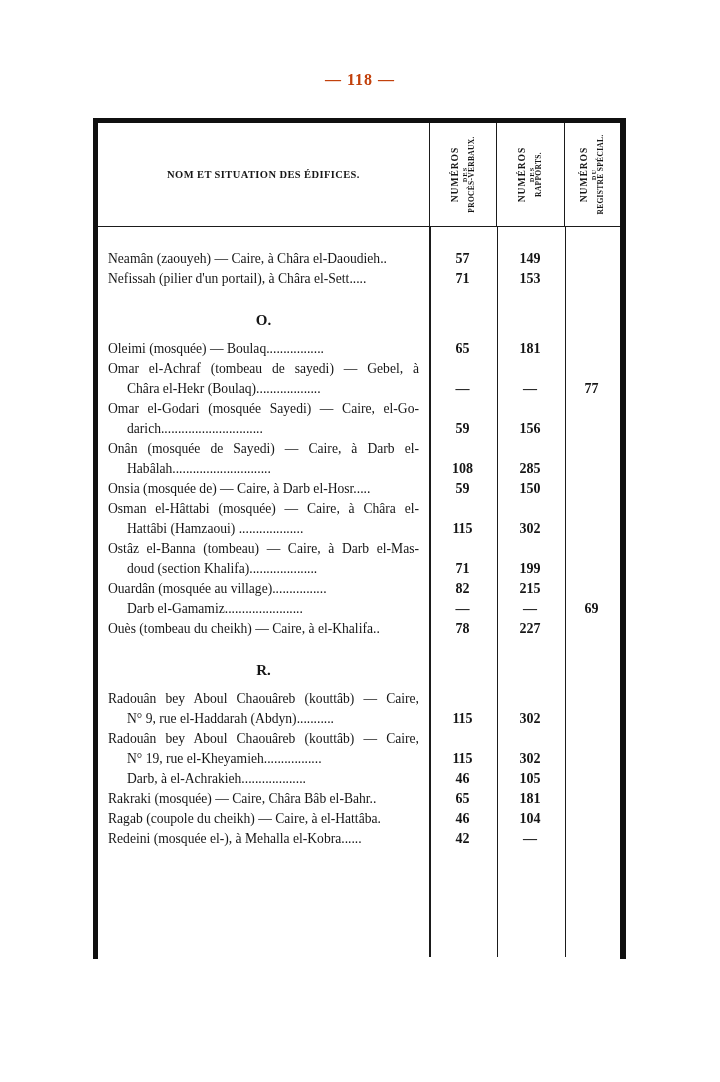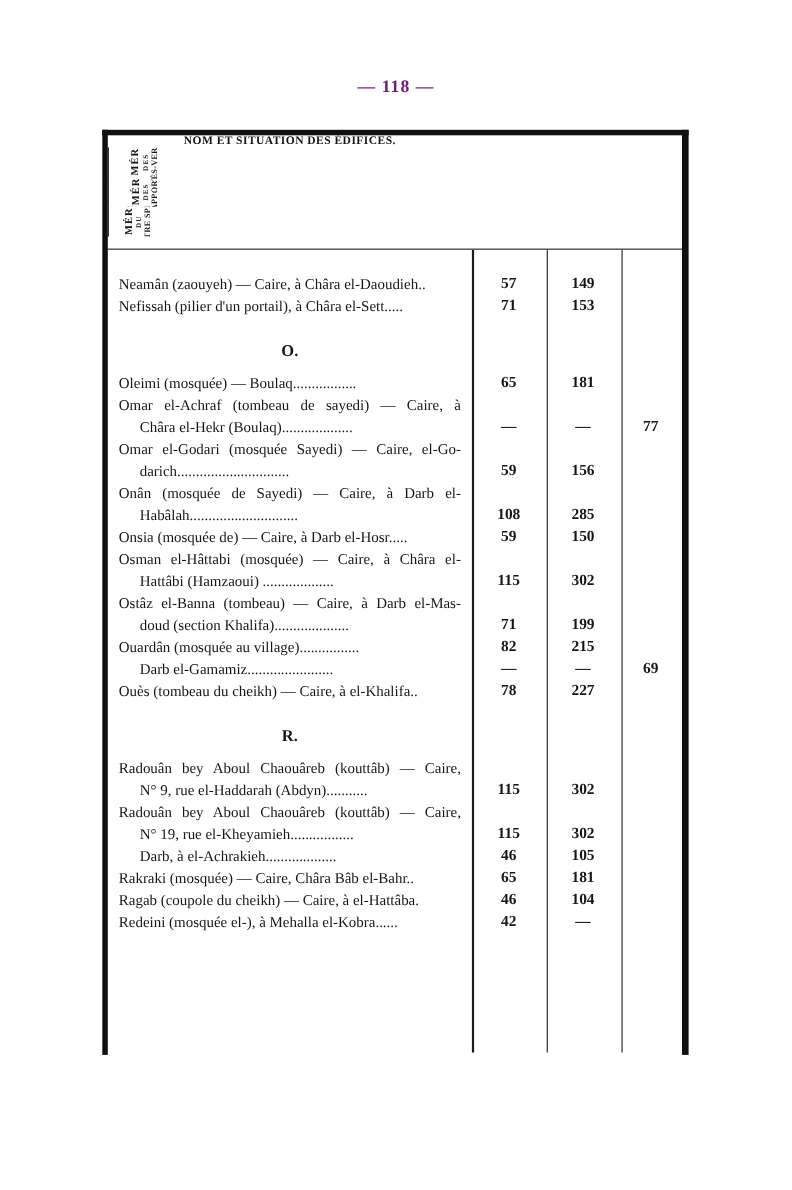--- a/index.html
+++ b/index.html
@@ -13,37 +13,36 @@
   }
   .page-number {
     position: absolute;
     top: 71px;
     left: 0;
     width: 720px;
     text-align: center;
     font-size: 16px;
     font-weight: bold;
     letter-spacing: 1px;
-    color: #701a75;
+    color: #c2410c;
   }
   .table {
     position: absolute;
     left: 93px;
     top: 118px;
     width: 533px;
     height: 841px;
     border-top: 5px solid #101010;
     border-left: 5px solid #101010;
     border-right: 6px solid #101010;
   }
   .thead {
     display: flex;
     height: 104px;
     border-bottom: 1.5px solid #1b1b1b;
-    flex-direction: column;
   }
   .name-head {
     width: 331px;
     display: flex;
     align-items: center;
     justify-content: center;
     font-size: 10.5px;
     font-weight: bold;
     letter-spacing: 0.4px;
     text-align: center;
@@ -171,21 +170,21 @@
       <div class="trow">
         <div class="name-cell">
           <div class="nline">Oleimi (mosquée) — Boulaq.................</div>
         </div>
         <div class="val-cell c-pv">65</div>
         <div class="val-cell c-rap">181</div>
         <div class="val-cell c-reg"></div>
       </div>
       <div class="trow">
         <div class="name-cell">
-          <div class="nline fill">Omar el-Achraf (tombeau de sayedi) — Caire, à</div>
+          <div class="nline fill">Omar el-Achraf (tombeau de sayedi) — Gebel, à</div>
           <div class="nline cont">Châra el-Hekr (Boulaq)...................</div>
         </div>
         <div class="val-cell c-pv">—</div>
         <div class="val-cell c-rap">—</div>
         <div class="val-cell c-reg">77</div>
       </div>
       <div class="trow">
         <div class="name-cell">
           <div class="nline fill">Omar el-Godari (mosquée Sayedi) — Caire, el-Go-</div>
           <div class="nline cont">darich..............................</div>

